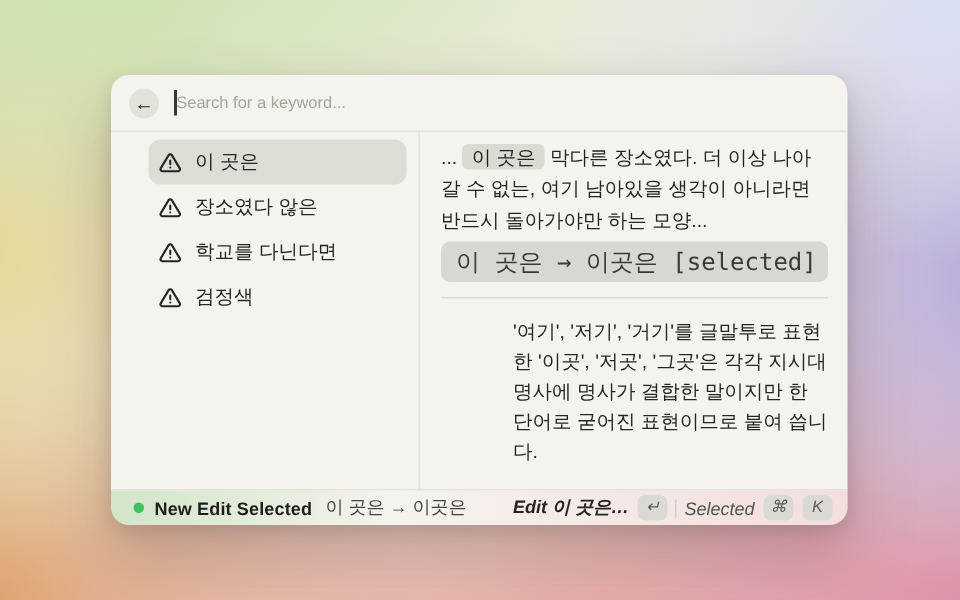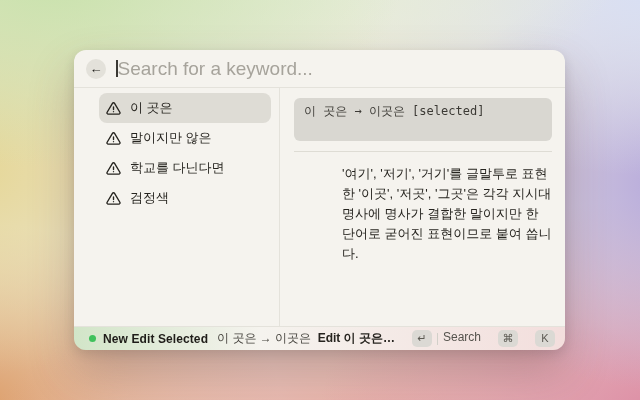--- a/index.html
+++ b/index.html
@@ -26,51 +26,51 @@
   }
   
   .search-bar { flex: 0 0 38px; display: flex; align-items: center; gap: 10px;
     padding: 0 12px; border-bottom: 1px solid #e4e2db; }
   .back-btn { width: 20px; height: 20px; border-radius: 50%; background: #e3e1da;
     display: flex; align-items: center; justify-content: center;
     font-size: 13px; color: #1c1b18; cursor: pointer; flex: 0 0 auto; line-height: 1; }
   .search-field { position: relative; flex: 1; display: flex; align-items: center; }
   .caret { width: 1.5px; height: 17px; background: #3a3833; flex: 0 0 auto; }
   .search-input { border: none; outline: none; background: transparent;
-    font-family: "Liberation Sans", sans-serif; font-size: 19px; color: #26241f;
+    font-family: "Liberation Sans", sans-serif; font-size: 11px; color: #26241f;
     width: 100%; padding: 0; }
   .search-input::placeholder { color: #a6a39b; }
   
   .main { flex: 1; display: flex; min-height: 0; padding-left: 17px; }
   .sidebar { flex: 0 0 188px; padding: 5px 8px; }
   .side-item { height: 30px; border-radius: 8px; display: flex; align-items: center;
     gap: 9px; padding: 0 7px; font-size: 13px; color: #26241f; cursor: pointer; }
   .side-item.selected { background: #dedcd5; }
   .warn-icon { width: 15px; height: 15px; flex: 0 0 auto; display: block; }
   .vdiv { width: 1px; background: #e4e2db; }
   
   .detail { flex: 1; padding: 6px 13px 0 14px; font-size: 13px; color: #26241f; min-width: 0; }
   .excerpt { line-height: 21px; }
   .kw-chip { background: #dcdad3; border-radius: 4px; padding: 1px 6px; }
-  .codebox { margin-top: 4px; background: #d9d7d1; border-radius: 6px; height: 43px;
+  .codebox { margin-top: 4px; background: #d9d7d1; border-radius: 6px; height: 27px;
     line-height: 27px; padding: 0 10px; font-family: "DejaVu Sans Mono", monospace;
-    font-size: 12px; color: #3c3a35; white-space: nowrap; overflow: hidden; }
+    font-size: 16px; color: #3c3a35; white-space: nowrap; overflow: hidden; }
   .hdiv { border: none; border-top: 1px solid #dedcd4; margin: 10px 0 12px; }
   .note { line-height: 20px; margin-left: 48px; }
   
   .footer { flex: 0 0 24px; border-top: 1px solid #e4e2db; display: flex;
     align-items: center; padding: 0 10px; font-size: 12px; color: #26241f;
     background: linear-gradient(90deg, rgba(128,197,112,0.30) 0%, rgba(245,243,238,0) 38%,
                 rgba(238,168,176,0.28) 100%); }
   .status-dot { width: 7px; height: 7px; border-radius: 50%; background: #3fc15c;
     margin: 0 7px 0 5px; flex: 0 0 auto; }
   .status-label { font-weight: bold; color: #1f1d19; letter-spacing: 0.1px; }
   .status-detail { color: #45433d; margin-left: 9px; }
   .spacer { flex: 1; }
-  .footer-action { display: flex; align-items: flex-start; gap: 17px; cursor: pointer; }
+  .footer-action { display: flex; align-items: center; gap: 6px; cursor: pointer; font-style: italic; }
   .edit-label { font-weight: bold; color: #26241f; }
   .keycap { background: #dbd9d4; border-radius: 5px; height: 17px; min-width: 20px;
     padding: 0 4px; display: flex; align-items: center; justify-content: center;
     color: #5c5a53; font-size: 11px; line-height: 1; }
   .footer-sep { width: 1px; height: 12px; background: #d2d0c9; margin: 0 5px; }
   .actions-label { color: #55534d; }
 </style>
 </head>
 <body>
 
@@ -96,21 +96,21 @@
             <line x1="12" y1="17" x2="12.01" y2="17"></line>
           </svg>
         <span>이 곳은</span>
       </div>
       <div class="side-item">
         <svg class="warn-icon" viewBox="0 0 24 24" fill="none" stroke="#26241f" stroke-width="2.2" stroke-linecap="round" stroke-linejoin="round">
             <path d="M10.29 3.86L1.82 18a2 2 0 0 0 1.71 3h16.94a2 2 0 0 0 1.71-3L13.71 3.86a2 2 0 0 0-3.42 0z"></path>
             <line x1="12" y1="9.5" x2="12" y2="13.5"></line>
             <line x1="12" y1="17" x2="12.01" y2="17"></line>
           </svg>
-        <span>말이지만 않은</span>
+        <span>장소였다 않은</span>
       </div>
       <div class="side-item">
         <svg class="warn-icon" viewBox="0 0 24 24" fill="none" stroke="#26241f" stroke-width="2.2" stroke-linecap="round" stroke-linejoin="round">
             <path d="M10.29 3.86L1.82 18a2 2 0 0 0 1.71 3h16.94a2 2 0 0 0 1.71-3L13.71 3.86a2 2 0 0 0-3.42 0z"></path>
             <line x1="12" y1="9.5" x2="12" y2="13.5"></line>
             <line x1="12" y1="17" x2="12.01" y2="17"></line>
           </svg>
         <span>학교를 다닌다면</span>
       </div>
       <div class="side-item">
@@ -119,37 +119,38 @@
             <line x1="12" y1="9.5" x2="12" y2="13.5"></line>
             <line x1="12" y1="17" x2="12.01" y2="17"></line>
           </svg>
         <span>검정색</span>
       </div>
     </div>
 
     <div class="vdiv"></div>
 
     <div class="detail">
+      <p class="excerpt"><span>...</span> <span class="kw-chip">이 곳은</span> <span>막다른 장소였다. 더 이상 나아갈 수 없는, 여기 남아있을 생각이 아니라면 반드시 돌아가야만 하는 모양...</span></p>
       <div class="codebox">이 곳은 → 이곳은 [selected]</div>
       <hr class="hdiv">
       <p class="note">'여기', '저기', '거기'를 글말투로 표현한 '이곳', '저곳', '그곳'은 각각 지시대명사에 명사가 결합한 말이지만 한 단어로 굳어진 표현이므로 붙여 씁니다.</p>
     </div>
 
   </div>
 
   <div class="footer">
     <span class="status-dot" style="background: rgb(63, 193, 92);"></span>
     <span class="status-label">New Edit Selected</span>
     <span class="status-detail">이 곳은 → 이곳은</span>
     <span class="spacer"></span>
     <div class="footer-action">
       <span class="edit-label">Edit 이 곳은…</span>
       <span class="keycap">↵</span>
     </div>
     <span class="footer-sep"></span>
     <div class="footer-action">
-      <span class="actions-label">Search</span>
+      <span class="actions-label">Selected</span>
       <span class="keycap">⌘</span>
       <span class="keycap">K</span>
     </div>
   </div>
 
 </div>
 
 </body></html>

